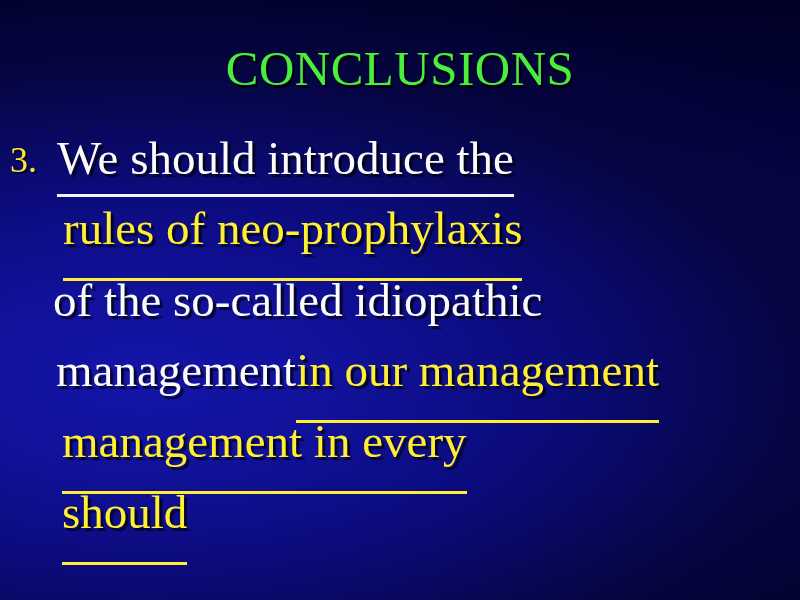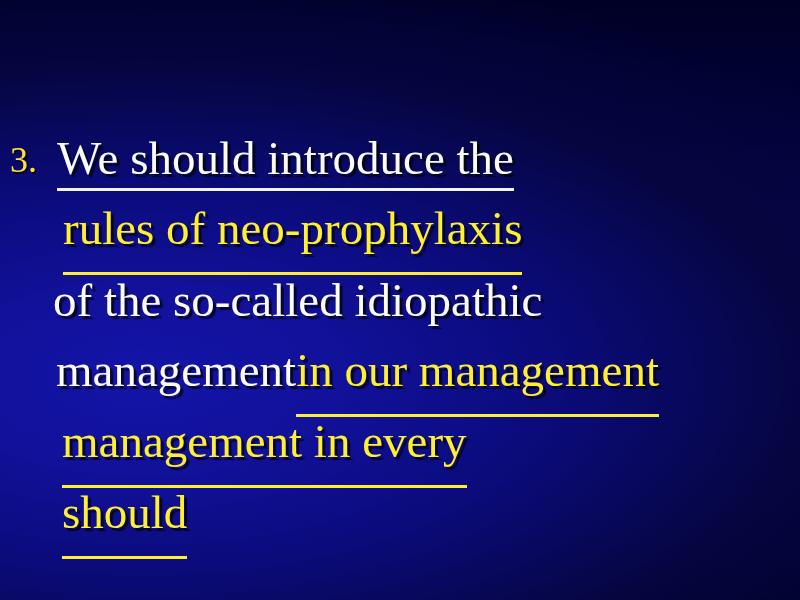--- a/index.html
+++ b/index.html
@@ -68,39 +68,41 @@
   .white {
     color: #fbfbfb;
     text-shadow: 3px 3px 1px rgba(0,0,0,0.70);
   }
   .yellow {
     color: #ffef33;
     text-shadow: 3px 3px 1px rgba(0,0,0,0.70);
   }
   .u-white {
     border-bottom: 3px solid #f4f4f4;
+    padding-bottom: 6px;
   }
   .u-yellow {
     border-bottom: 3px solid #ffef33;
-    padding-bottom: 14px;
+    padding-bottom: 20px;
   }
 
   
   .l1 { top: 0px;   padding-left: 57px; }
   .l2 { top: 70px;  padding-left: 63px; }
   .l3 { top: 142px; padding-left: 53px; }
   .l4 { top: 212px; padding-left: 56px; }
   .l5 { top: 283px; padding-left: 62px; }
   .l6 { top: 354px; padding-left: 62px; }
 </style>
 </head>
 <body>
 
 <div id="slide">
 
+  <div class="title">CONCLUSIONS</div>
 
   <div class="body-block">
 
     <div class="line l1">
       <span class="marker">3.</span>
       <span class="seg white u-white">We should introduce the</span>
     </div>
 
     <div class="line l2">
       <span class="seg yellow u-yellow">rules of neo-prophylaxis</span>

